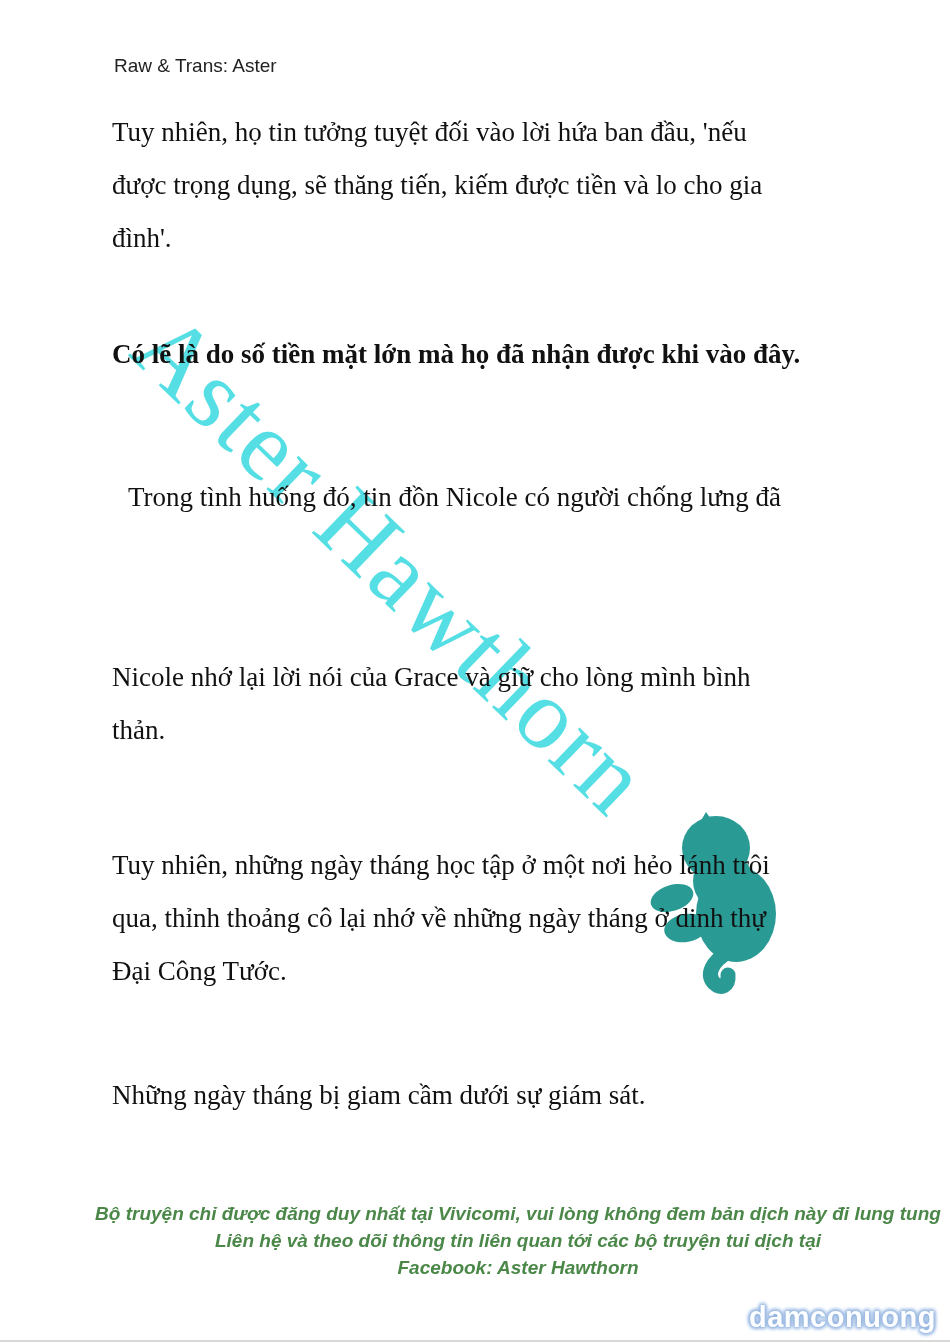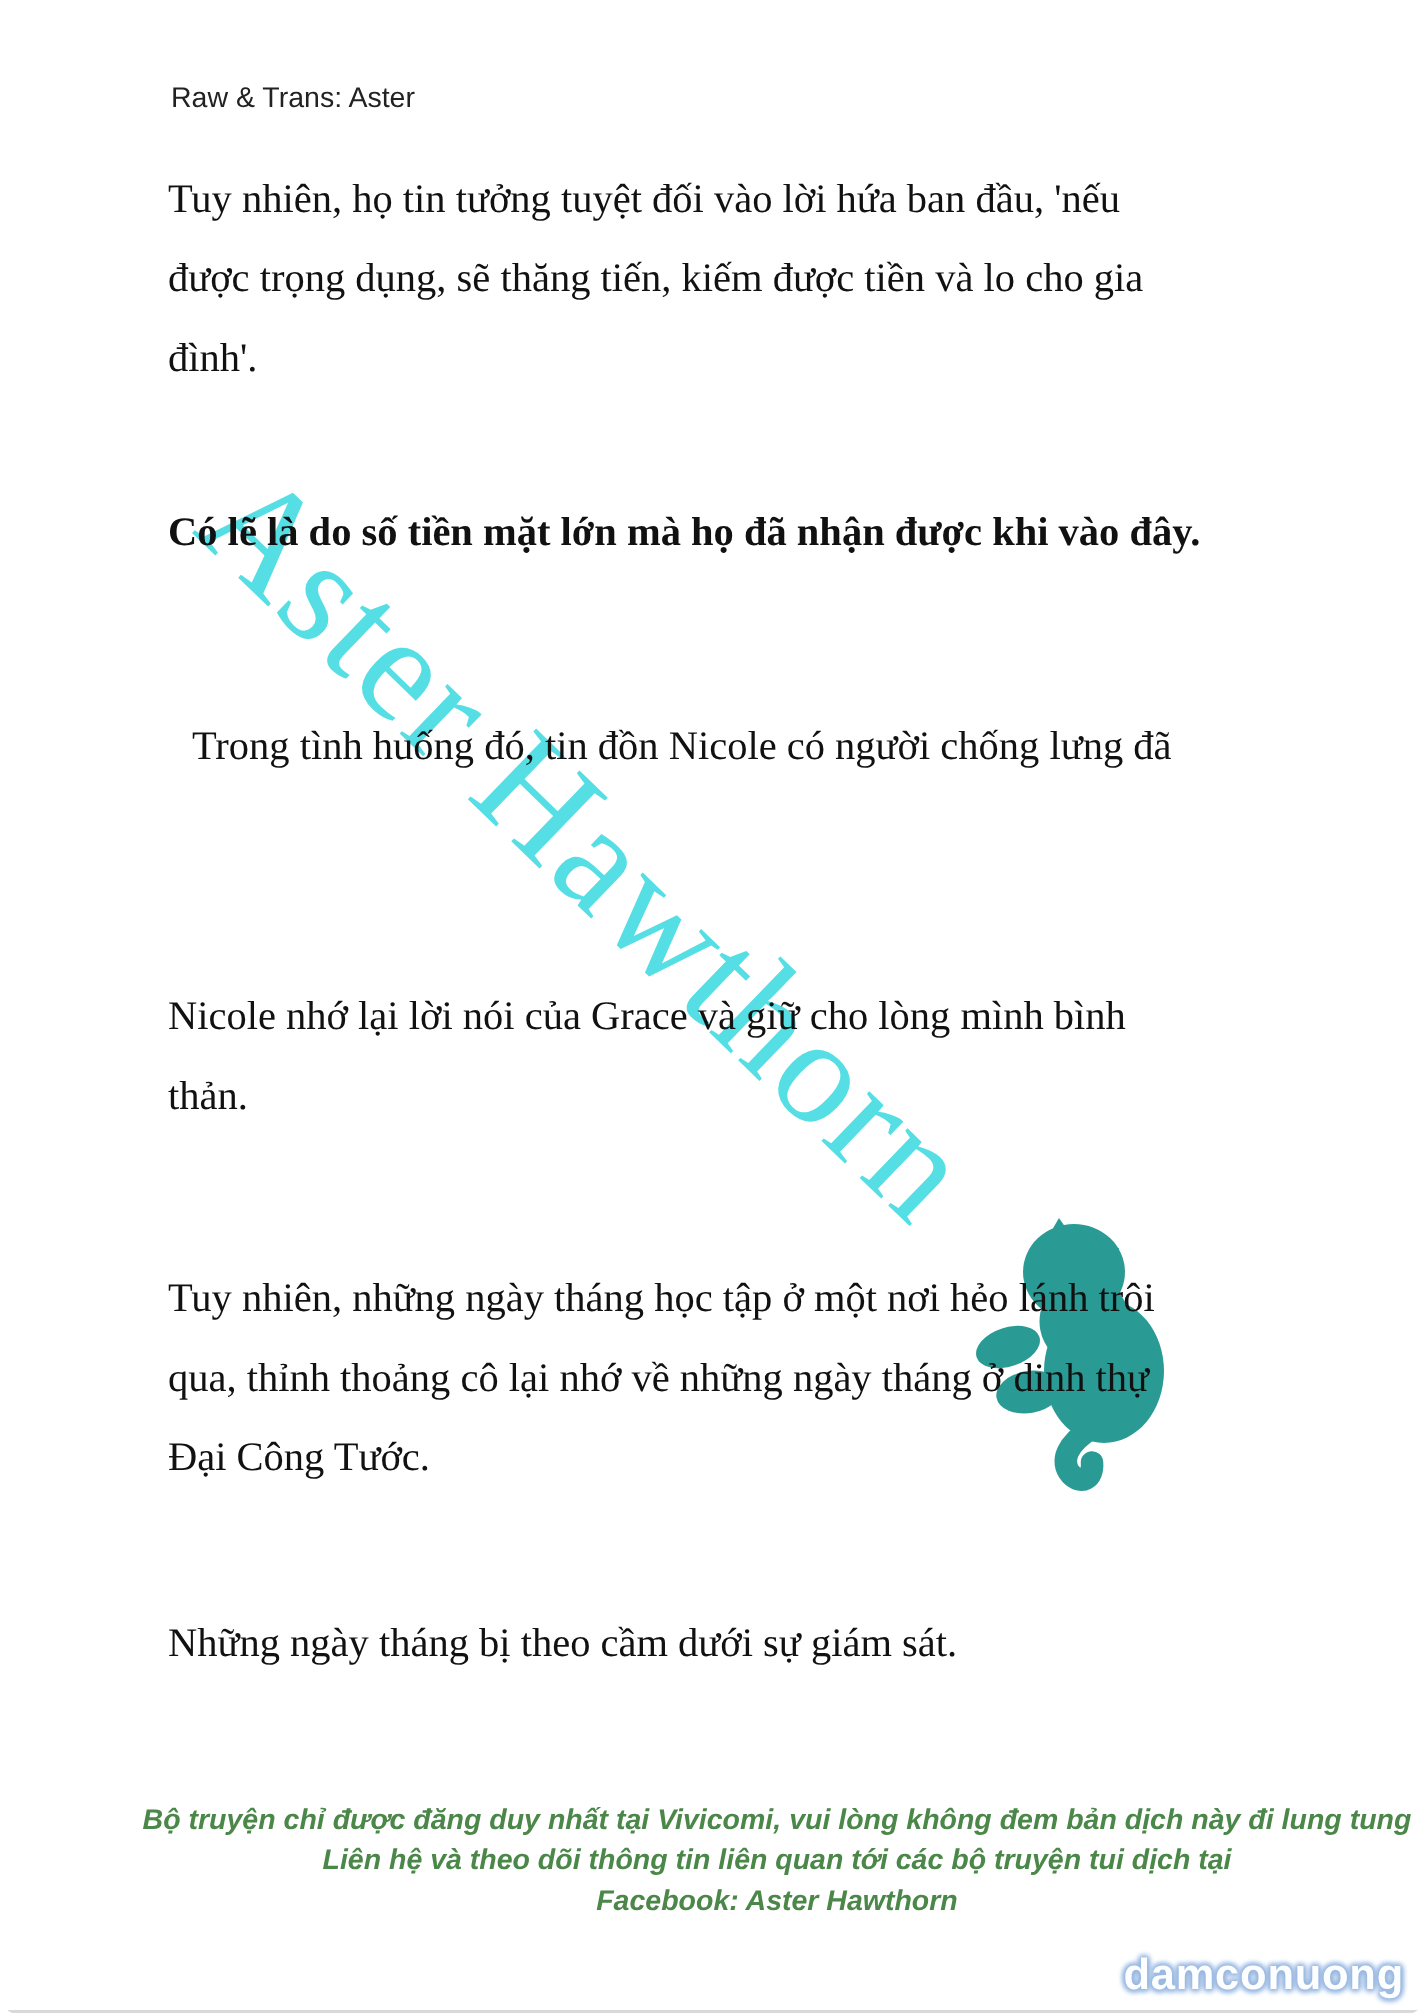--- a/index.html
+++ b/index.html
@@ -4,21 +4,20 @@
 <style>
   * { margin: 0; padding: 0; box-sizing: border-box; }
   html, body { background: #ffffff; }
   .page {
     position: relative;
     width: 950px;
     height: 1343px;
     background: #ffffff;
     overflow: hidden;
     font-family: "Liberation Serif", serif;
-    border-radius: 13px;
   }
   .credit {
     position: absolute;
     left: 114px;
     top: 52px;
     font-family: "Liberation Sans", sans-serif;
     font-size: 19px;
     line-height: 27px;
     color: #222222;
     z-index: 3;
@@ -174,21 +173,21 @@
     <span class="line">thản.</span>
   </div>
 
   <div class="para p5">
     <span class="line">Tuy nhiên, những ngày tháng học tập ở một nơi hẻo lánh trôi</span>
     <span class="line">qua, thỉnh thoảng cô lại nhớ về những ngày tháng ở dinh thự</span>
     <span class="line">Đại Công Tước.</span>
   </div>
 
   <div class="para p6">
-    <span class="line">Những ngày tháng bị theo cầm dưới sự giám sát.</span>
+    <span class="line">Những ngày tháng bị giam cầm dưới sự giám sát.</span>
   </div>
 
   <div class="footer">
     <span class="line">Bộ truyện chỉ được đăng duy nhất tại Vivicomi, vui lòng không đem bản dịch này đi lung tung</span>
     <span class="line">Liên hệ và theo dõi thông tin liên quan tới các bộ truyện tui dịch tại</span>
     <span class="line">Facebook: Aster Hawthorn</span>
   </div>
 
 
   <div class="logo-right">damconuong</div>

